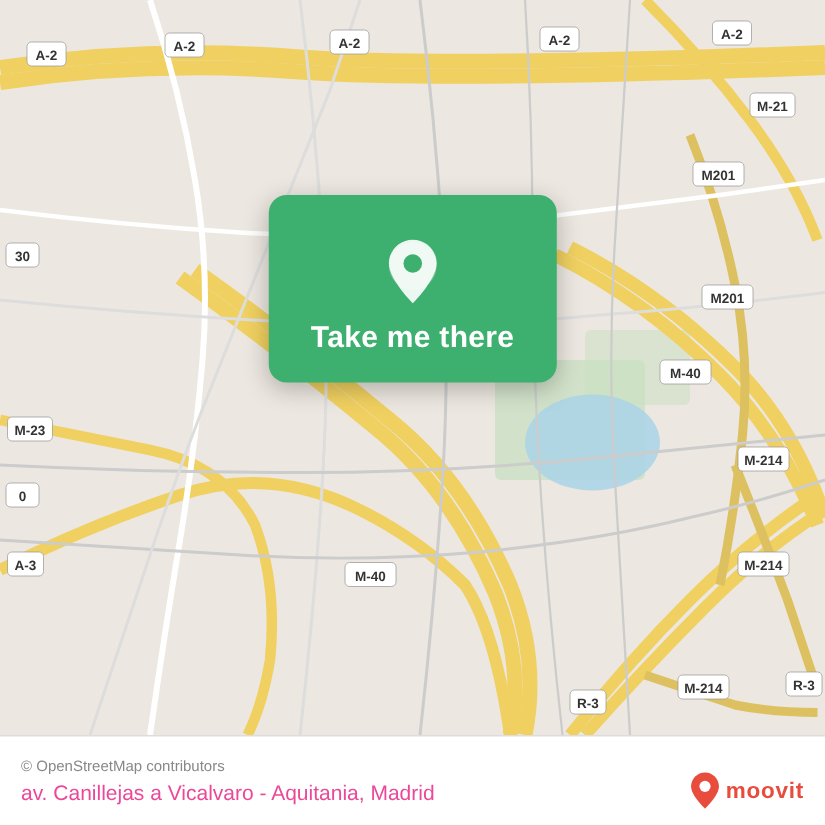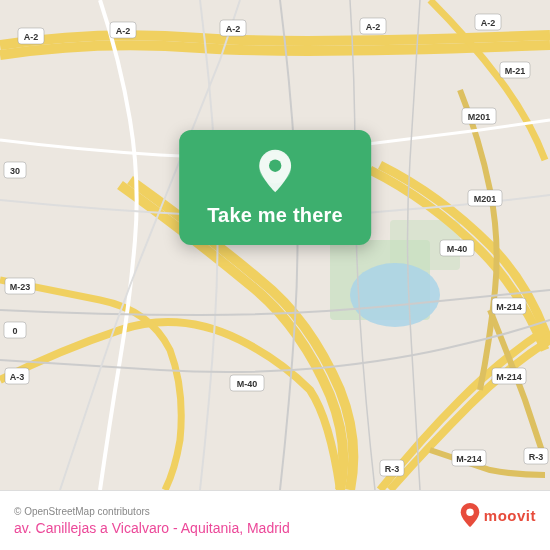--- a/index.html
+++ b/index.html
@@ -28,21 +28,21 @@
       top: 0; left: 0;
     }
 
     #popup-card {
       position: absolute;
       top: 130px;
       left: 50%;
       transform: translateX(-50%);
       background: #3daf6e;
       border-radius: 12px;
-      padding: 18px 28px 18px 28px;
+      padding: 28px 28px 18px 28px;
       display: flex;
       flex-direction: column;
       align-items: center;
       box-shadow: 0 4px 16px rgba(0,0,0,0.25);
       min-width: 180px;
       cursor: pointer;
       z-index: 10;
     }
 
     #popup-pin-icon {
@@ -79,21 +79,21 @@
 
     #location-name {
       font-size: 14px;
       color: #ec4899;
       font-weight: 500;
     }
 
     #moovit-logo {
       position: absolute;
       right: 14px;
-      bottom: 22px;
+      bottom: 10px;
       display: flex;
       align-items: center;
       gap: 3px;
     }
 
     #moovit-pin {
       width: 22px;
       height: 26px;
     }
 

